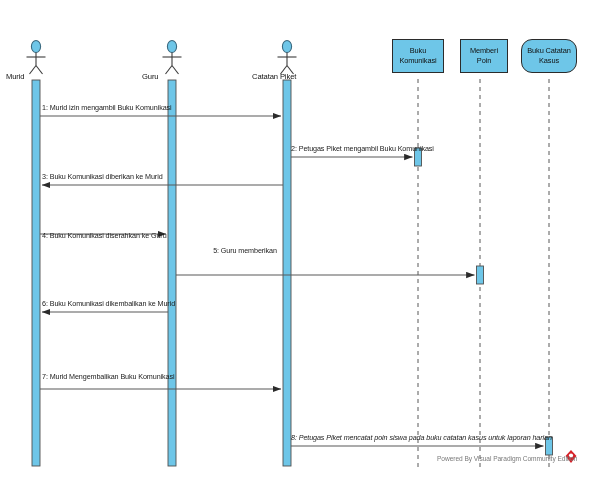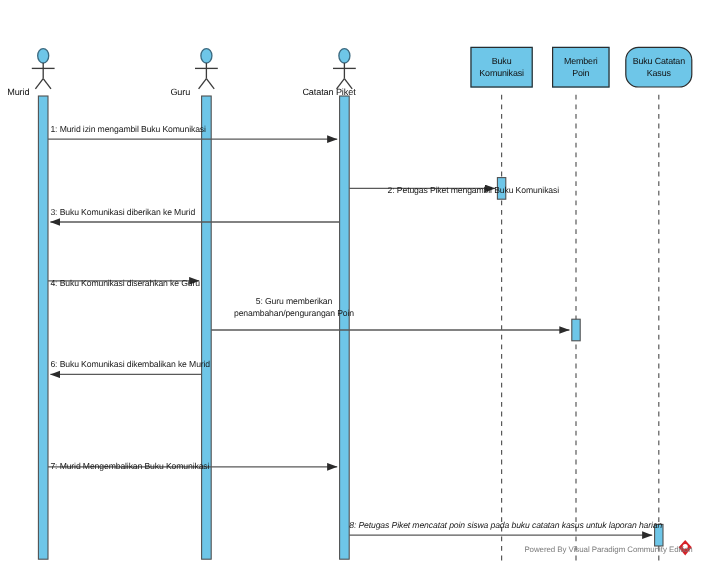--- a/index.html
+++ b/index.html
@@ -142,28 +142,27 @@
   <div class="obj-box" style="left:460px; top:39px; width:48px; height:34px;">
     <span>Memberi</span>
     <span>Poin</span>
   </div>
   <div class="obj-box" style="left:521px; top:39px; width:56px; height:34px;border-radius:11px;">
     <span>Buku Catatan</span>
     <span>Kasus</span>
   </div>
 
   <div class="msg-label" style="left:42px; top:103px;">1: Murid izin mengambil Buku Komunikasi</div>
-  <div class="msg-label" style="left:291px; top:154px;margin-left:32px;">2: Petugas Piket mengambil Buku Komunikasi</div>
+  <div class="msg-label" style="left:291px; top:144px;">2: Petugas Piket mengambil Buku Komunikasi</div>
   <div class="msg-label" style="left:42px; top:172px;">3: Buku Komunikasi diberikan ke Murid</div>
   <div class="msg-label" style="left:42px; top:231px;">4: Buku Komunikasi diserahkan ke Guru</div>
 
   <div class="msg-label centered" style="left:178px; top:246px; width:134px;">
     <div>5: Guru memberikan</div>
-    <div>penambahan/pengurangan Poin</div>
   </div>
 
   <div class="msg-label" style="left:42px; top:299px;">6: Buku Komunikasi dikembalikan ke Murid</div>
-  <div class="msg-label" style="left:42px; top:384px;">7: Murid Mengembalikan Buku Komunikasi</div>
+  <div class="msg-label" style="left:42px; top:372px;">7: Murid Mengembalikan Buku Komunikasi</div>
   <div class="msg-label" style="left:291px; top:433px;font-style:italic;">8: Petugas Piket mencatat poin siswa pada buku catatan kasus untuk laporan harian</div>
 
   <div class="watermark" style="left:437px; top:455px;">Powered By  Visual Paradigm Community Edition</div>
 
 </div>
 
 </body></html>

